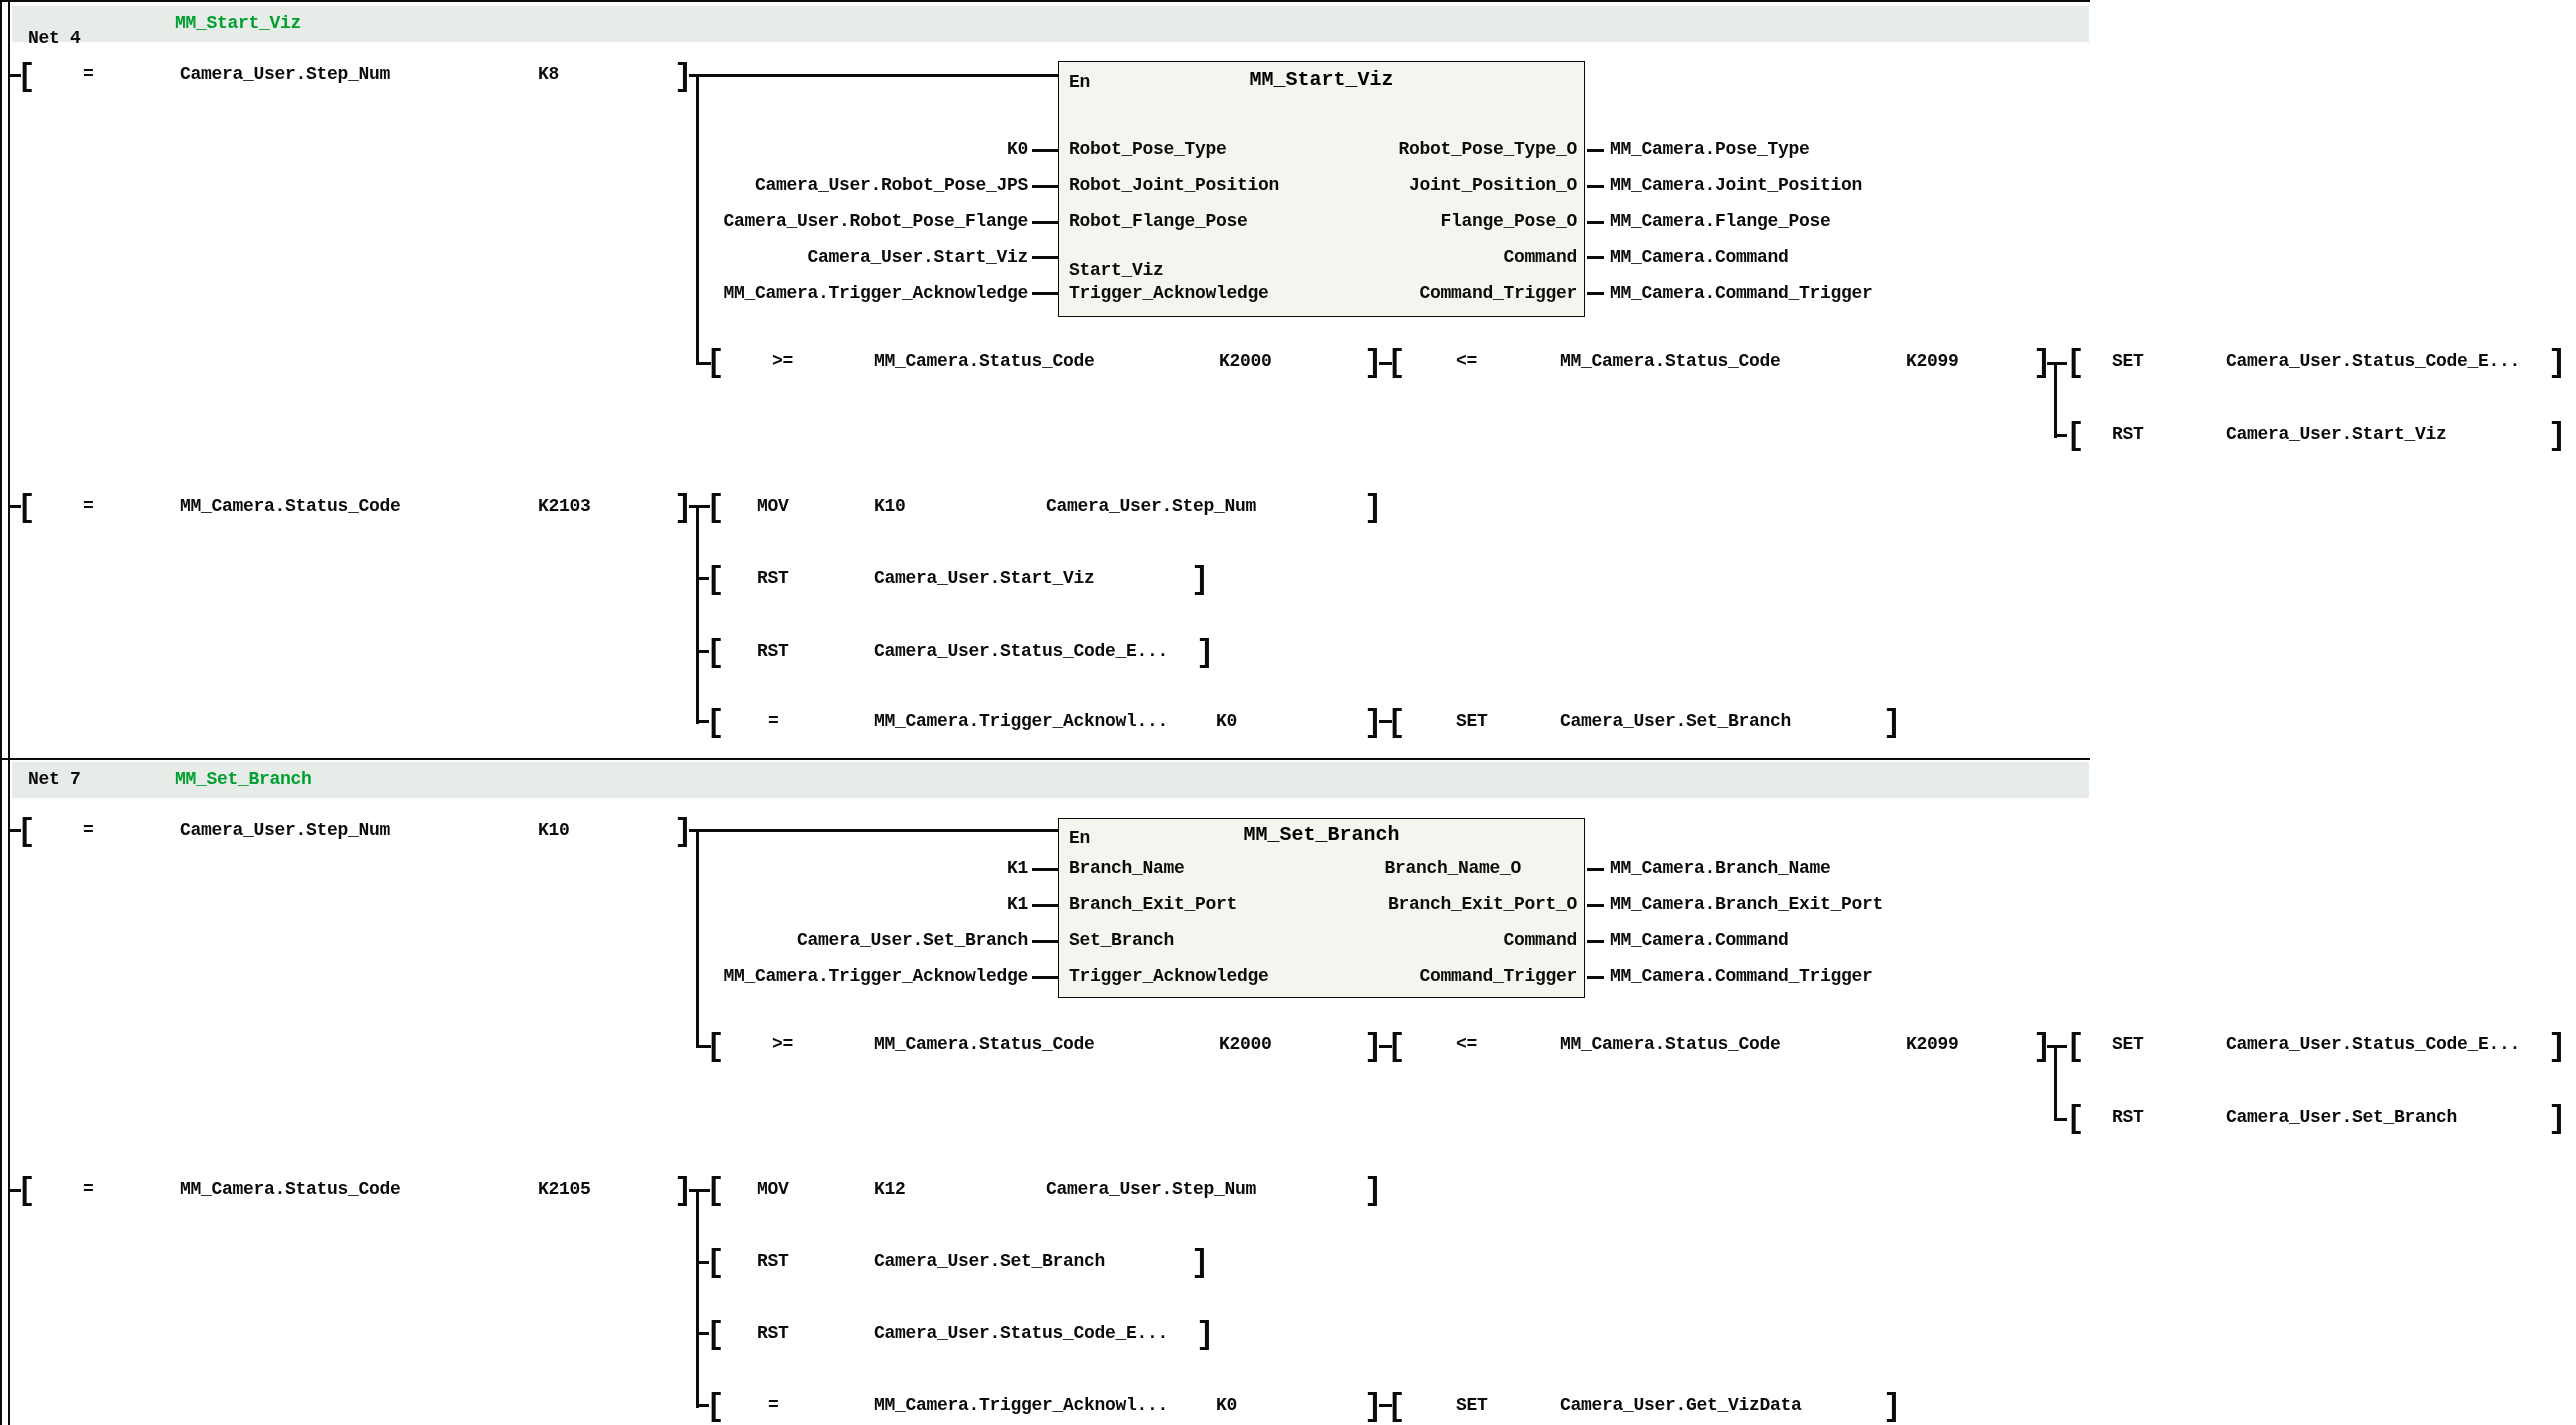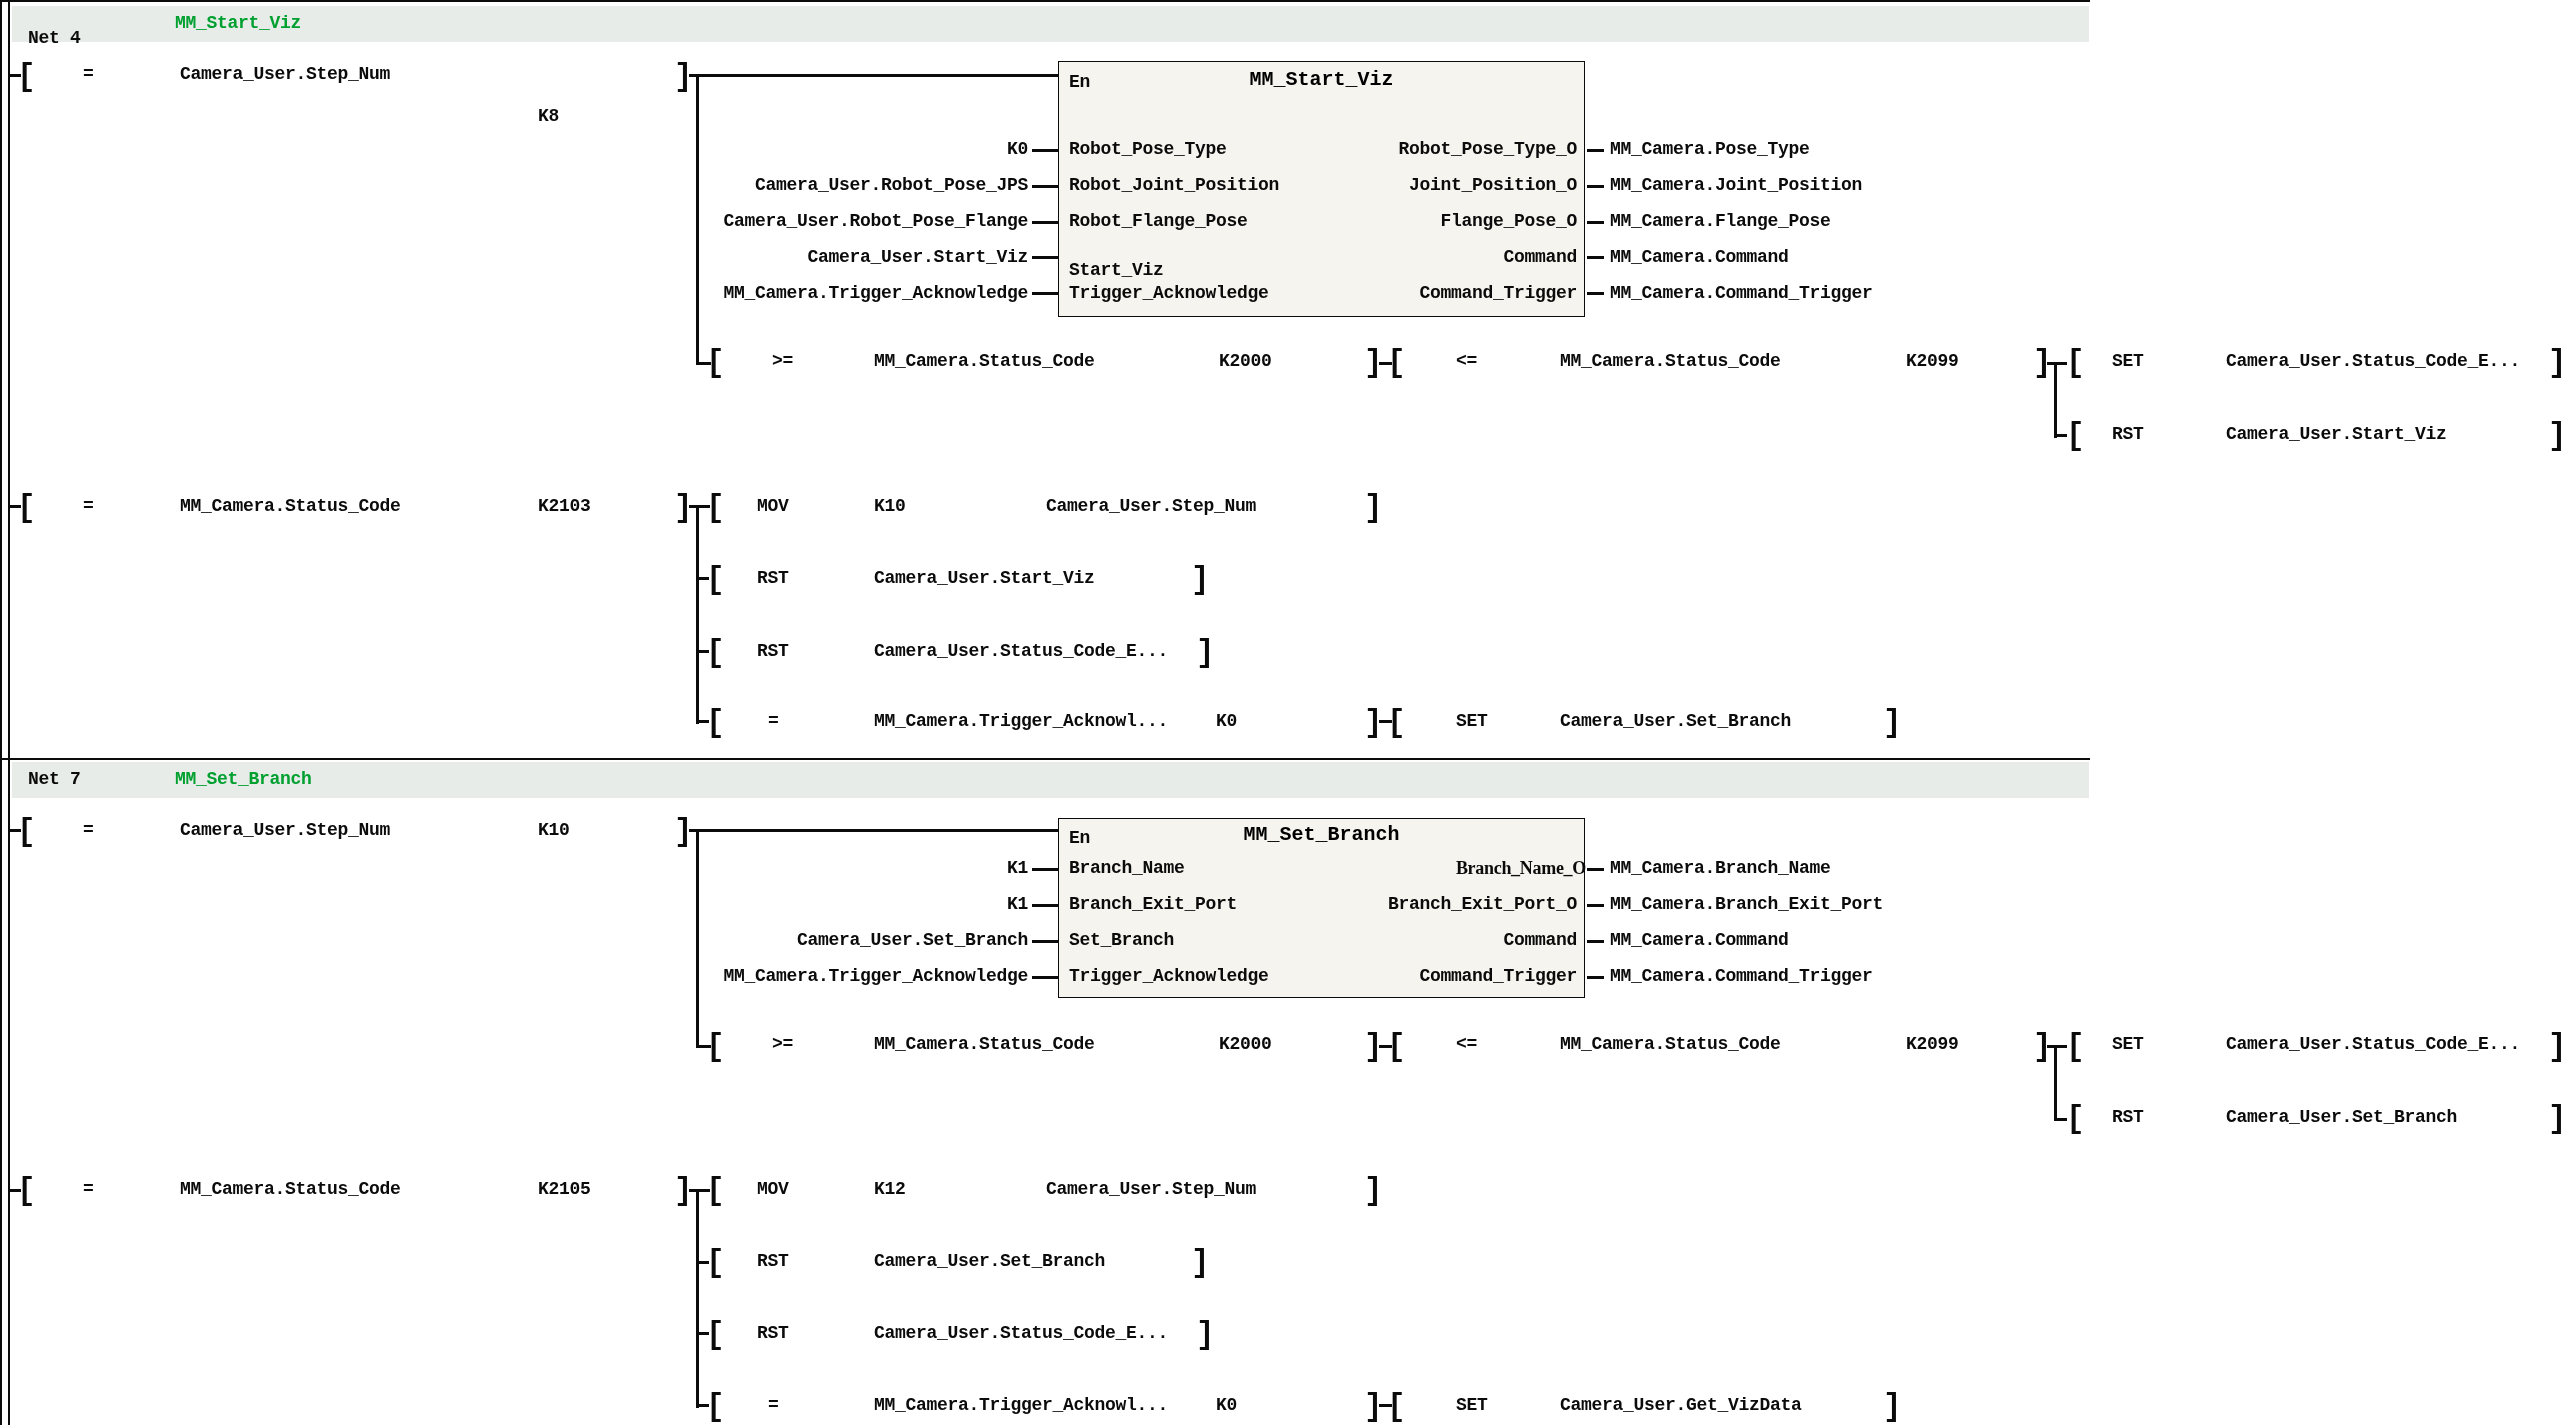--- a/index.html
+++ b/index.html
@@ -28,21 +28,21 @@
   <div class="w" style="left:0;top:758px;width:2090px;height:1.9px;"></div>
 
   <div class="band" style="top:5.7px;"></div>
   <div class="t" style="left:28px;top:28px;">Net 4</div>
   <div class="t g" style="left:175px;top:13.2px;">MM_Start_Viz</div>
 
   <div class="w" style="left:9.5px;top:74px;width:11.4px;height:2.8px;"></div>
   <span class="bk" style="left:17px;top:61px;">[</span>
   <div class="t" style="left:83px;top:64px;">=</div>
   <div class="t" style="left:180px;top:64px;">Camera_User.Step_Num</div>
-  <div class="t" style="left:538px;top:64px;margin-top:42px;">K8</div>
+  <div class="t" style="left:538px;top:64px;">K8</div>
   <span class="bk" style="left:674px;top:61px;">]</span>
   <div class="w" style="left:689px;top:74px;width:369px;height:2.8px;"></div>
   <div class="w" style="left:696px;top:74px;width:2.8px;height:291px;"></div>
 
   <div class="fb" style="top:61px;height:256px;"></div>
   <div class="fbtitle" style="top:68px;">MM_Start_Viz</div>
   <div class="t" style="left:1069px;top:72px;">En</div>
 
   <div class="t ra" style="left:367px;top:139px;width:661px;">K0</div>
   <div class="t ra" style="left:367px;top:175px;width:661px;">Camera_User.Robot_Pose_JPS</div>
@@ -160,21 +160,21 @@
   <div class="t ra" style="left:367px;top:930px;width:661px;">Camera_User.Set_Branch</div>
   <div class="t ra" style="left:367px;top:966px;width:661px;">MM_Camera.Trigger_Acknowledge</div>
   <div class="w" style="left:1032px;top:868px;width:26.5px;height:2.8px;"></div>
   <div class="w" style="left:1032px;top:904px;width:26.5px;height:2.8px;"></div>
   <div class="w" style="left:1032px;top:940px;width:26.5px;height:2.8px;"></div>
   <div class="w" style="left:1032px;top:976px;width:26.5px;height:2.8px;"></div>
   <div class="t" style="left:1069px;top:858px;">Branch_Name</div>
   <div class="t" style="left:1069px;top:894px;">Branch_Exit_Port</div>
   <div class="t" style="left:1069px;top:930px;">Set_Branch</div>
   <div class="t" style="left:1069px;top:966px;">Trigger_Acknowledge</div>
-  <div class="t ra" style="left:1277px;top:858px;width:309px;font-family:Liberation Serif, serif;">Branch_Name_O</div>
+  <div class="t ra" style="left:1212px;top:858px;width:309px;">Branch_Name_O</div>
   <div class="t ra" style="left:1268px;top:894px;width:309px;">Branch_Exit_Port_O</div>
   <div class="t ra" style="left:1268px;top:930px;width:309px;">Command</div>
   <div class="t ra" style="left:1268px;top:966px;width:309px;">Command_Trigger</div>
   <div class="w" style="left:1587px;top:868px;width:17px;height:2.8px;"></div>
   <div class="w" style="left:1587px;top:904px;width:17px;height:2.8px;"></div>
   <div class="w" style="left:1587px;top:940px;width:17px;height:2.8px;"></div>
   <div class="w" style="left:1587px;top:976px;width:17px;height:2.8px;"></div>
   <div class="t" style="left:1610px;top:858px;">MM_Camera.Branch_Name</div>
   <div class="t" style="left:1610px;top:894px;">MM_Camera.Branch_Exit_Port</div>
   <div class="t" style="left:1610px;top:930px;">MM_Camera.Command</div>

